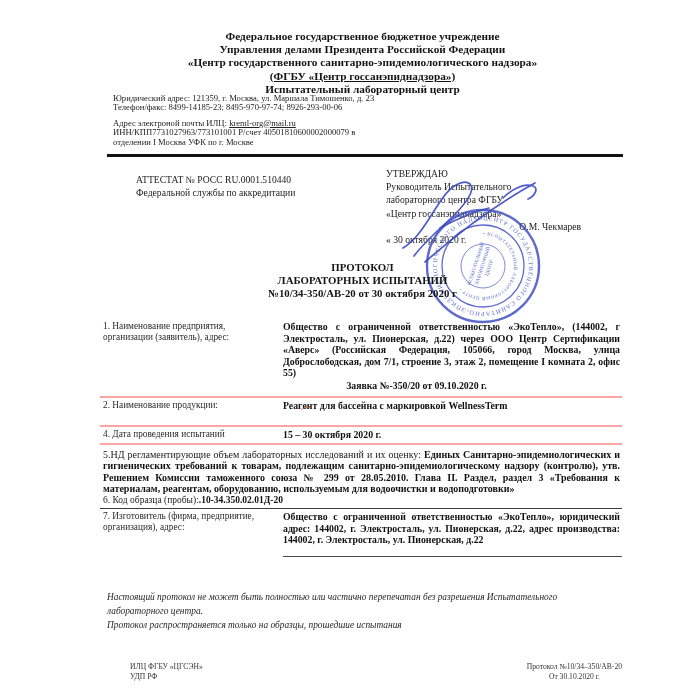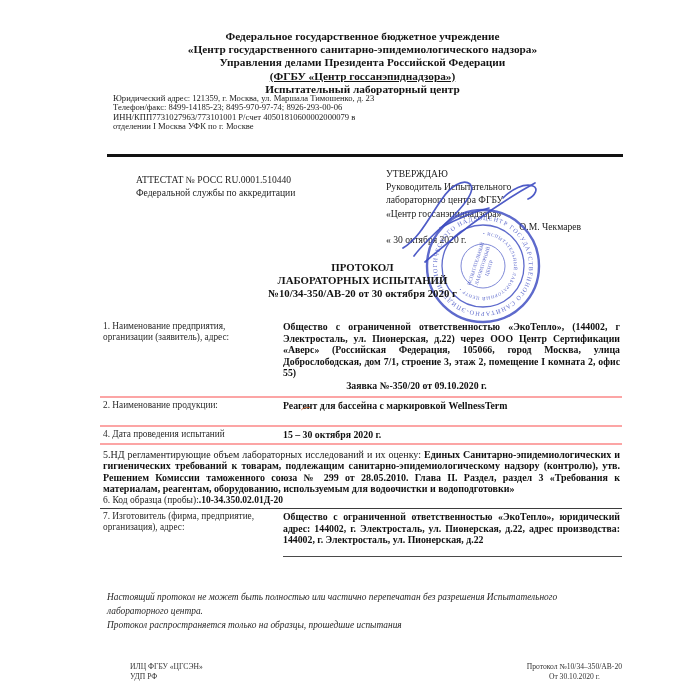--- a/index.html
+++ b/index.html
@@ -58,29 +58,30 @@
     border-top:1.6px solid #c05a2a;border-radius:60% 40% 50% 50%;transform:rotate(-8deg);
   }
 </style>
 </head>
 <body>
 
 <div class="sheet">
 
   <div class="center-head">
     <div>Федеральное государственное бюджетное учреждение</div>
+    <div>Управления делами Президента Российской Федерации</div>
     <div>«Центр государственного санитарно-эпидемиологического надзора»</div>
-    <div>Управления делами Президента Российской Федерации</div>
     <div class="ul">(ФГБУ «Центр госсанэпиднадзора»)</div>
     <div>Испытательный лабораторный центр</div>
   </div>
 
   <div class="contact">
     <div>Юридический адрес: 121359, г. Москва, ул. Маршала Тимошенко, д. 23</div>
     <div>Телефон/факс: 8499-14185-23; 8495-970-97-74; 8926-293-00-06</div>
+    <div class="gap"><span>Адрес электроной почты ИЛЦ: </span><span class="email">kreml-org@mail.ru</span></div>
     <div>ИНН/КПП7731027963/773101001  Р/счет 40501810600002000079 в</div>
     <div>отделении I Москва УФК  по г. Москве</div>
   </div>
 
   <div class="rule"></div>
 
   <div class="attestat">
     <div>АТТЕСТАТ № РОСС RU.0001.510440</div>
     <div>Федеральной службы по аккредитации</div>
   </div>

